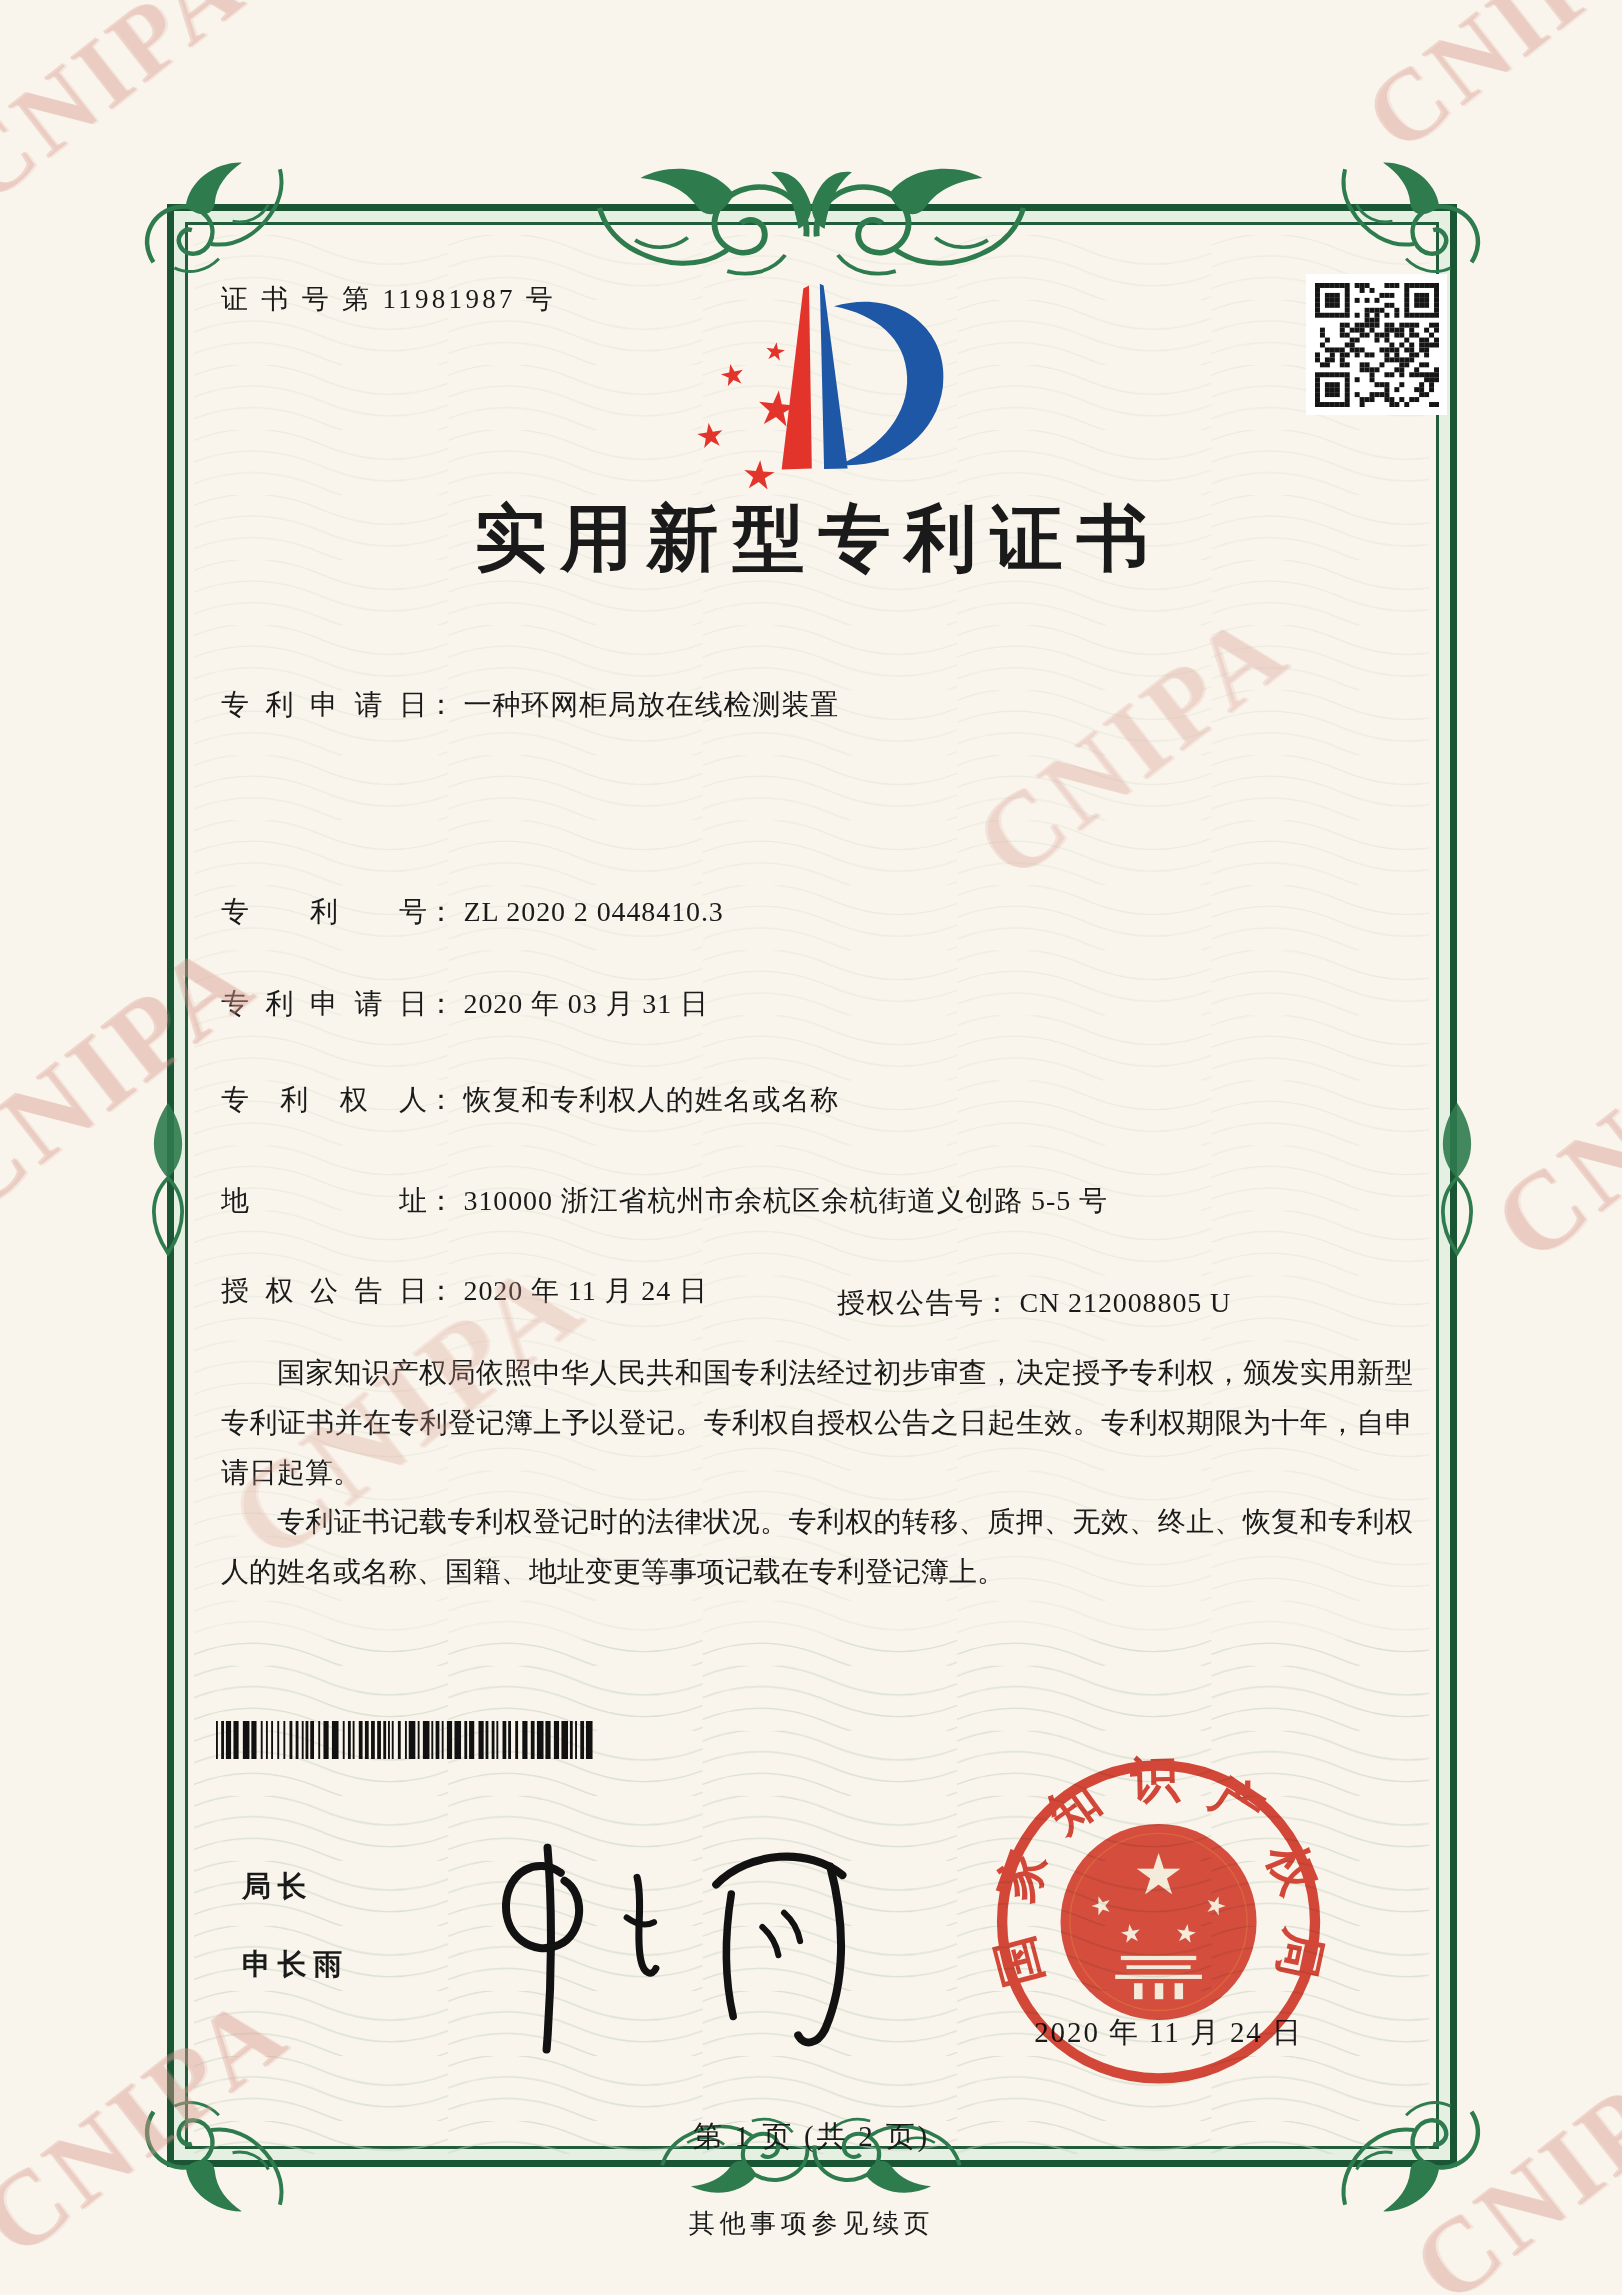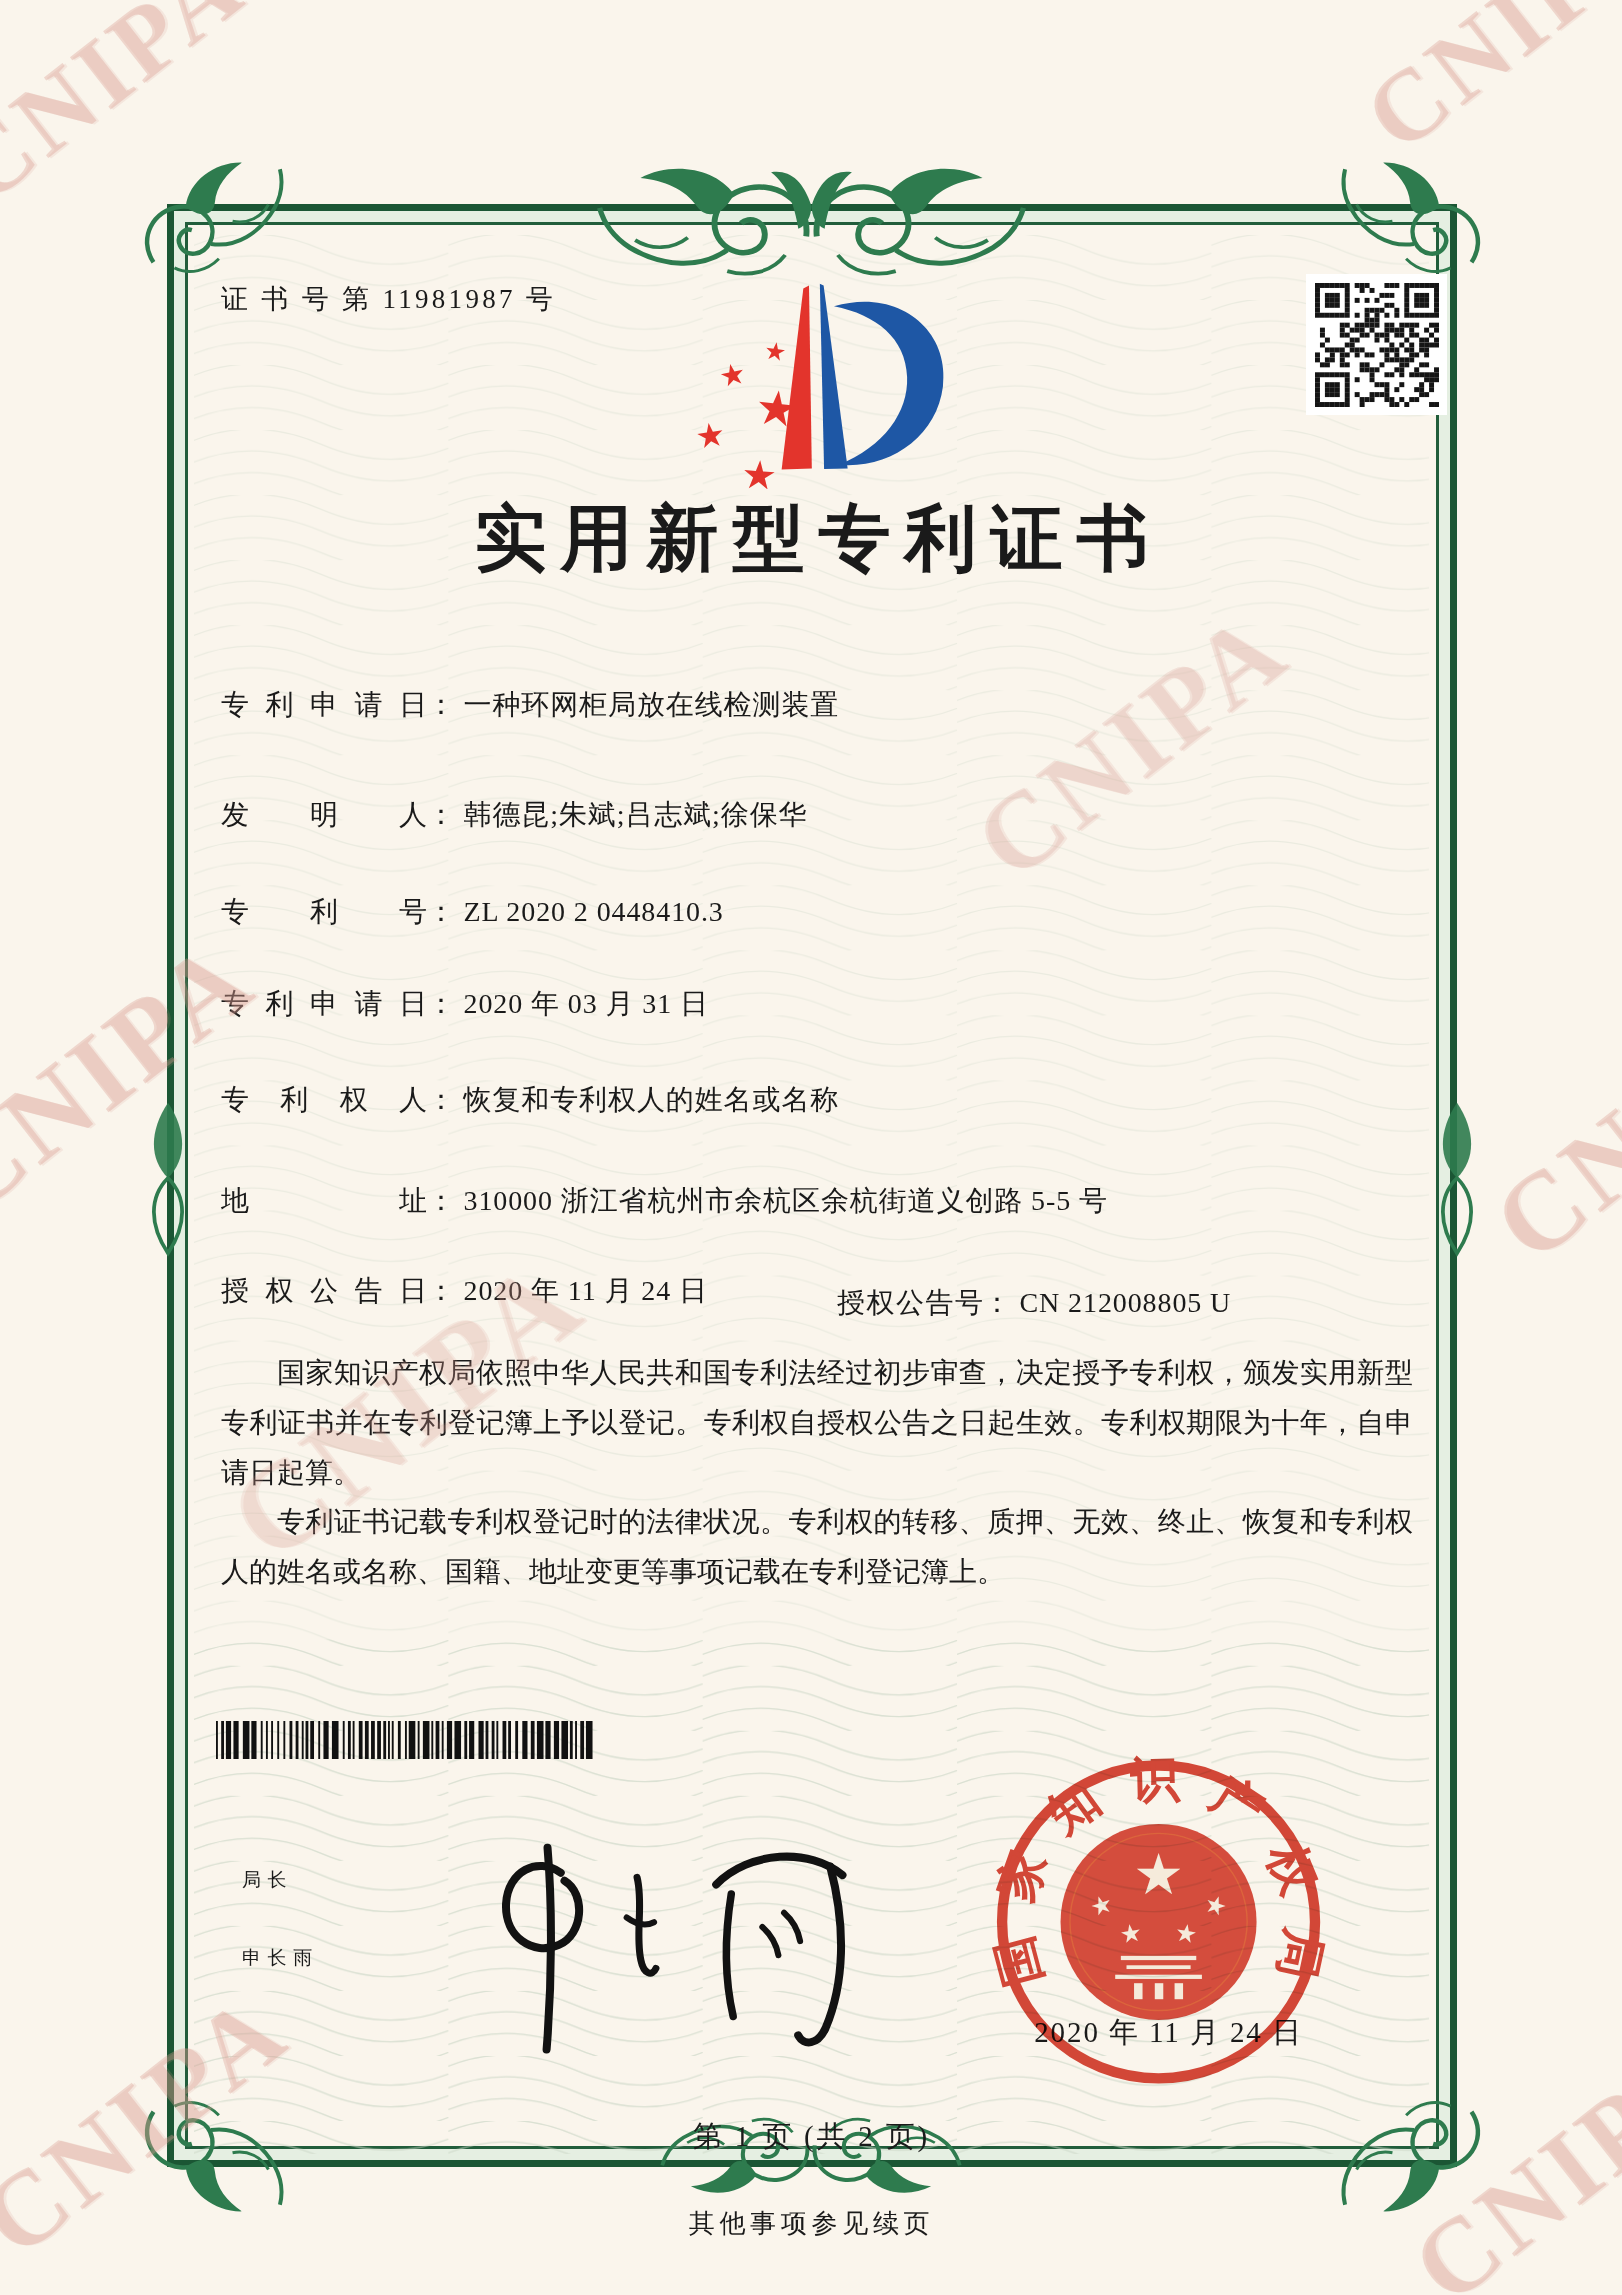--- a/index.html
+++ b/index.html
@@ -27,21 +27,21 @@
   .flabel{display:inline-block;width:206px;text-align:justify;text-align-last:justify;
           text-justify:inter-character;vertical-align:top;}
   .fcolon{display:inline-block;margin-right:8.5px;}
   .fvalue{letter-spacing:0.9px;}
   .pair2{position:absolute;left:616px;top:12px;white-space:nowrap;}
   .pair2 .flabel{width:146px;}
   .paras{position:absolute;left:221px;top:1348px;width:1192px;font-size:28px;line-height:1.78;
          text-align:justify;z-index:4;}
   .paras p{margin:0;text-indent:2em;}
   .barcode{position:absolute;left:216px;top:1721px;width:377px;height:38px;z-index:4;fill:#111;}
-  .signer{position:absolute;left:242px;font-size:19px;letter-spacing:6.6px;z-index:4;}
+  .signer{position:absolute;left:242px;font-size:29px;letter-spacing:6.6px;z-index:4;font-weight:bold;}
   .sig{position:absolute;left:471px;top:1828px;width:481px;height:245px;z-index:4;}
   .seal-date{position:absolute;left:994px;top:2013px;width:349px;text-align:center;
              font-size:29px;letter-spacing:1.9px;z-index:4;}
   .seal{position:absolute;left:971px;top:1738px;width:377px;height:382px;z-index:5;
         mix-blend-mode:multiply;opacity:0.92;}
   .page-foot{position:absolute;left:0;top:2117px;width:100%;text-align:center;font-size:29px;
              letter-spacing:2.8px;z-index:4;}
   .cont-note{position:absolute;left:0;top:2206px;width:100%;text-align:center;font-size:26px;
              letter-spacing:4.7px;z-index:4;font-family:"Liberation Serif","DejaVu Serif",serif;}
 </style>
@@ -428,23 +428,20 @@
         <rect x="253" y="264" width="11" height="11"></rect>
         <rect x="264" y="264" width="11" height="11"></rect>
       </svg>
   </div>
 
   <div class="title">实用新型专利证书</div>
 
   <div class="field-row" style="top:686px">
     <span class="flabel">专利申请日</span><span class="fcolon">：</span><span class="fvalue">一种环网柜局放在线检测装置</span>
   </div>
-  <div class="field-row" style="top:796px">
-    <span class="flabel">发明人</span><span class="fcolon">：</span><span class="fvalue">韩德昆;朱斌;吕志斌;徐保华</span>
-  </div>
   <div class="field-row" style="top:893px">
     <span class="flabel">专利号</span><span class="fcolon">：</span><span class="fvalue">ZL 2020 2 0448410.3</span>
   </div>
   <div class="field-row" style="top:985px">
     <span class="flabel">专利申请日</span><span class="fcolon">：</span><span class="fvalue">2020 年 03 月 31 日</span>
   </div>
   <div class="field-row" style="top:1081px">
     <span class="flabel">专利权人</span><span class="fcolon">：</span><span class="fvalue">恢复和专利权人的姓名或名称</span>
   </div>
   <div class="field-row" style="top:1182px">

